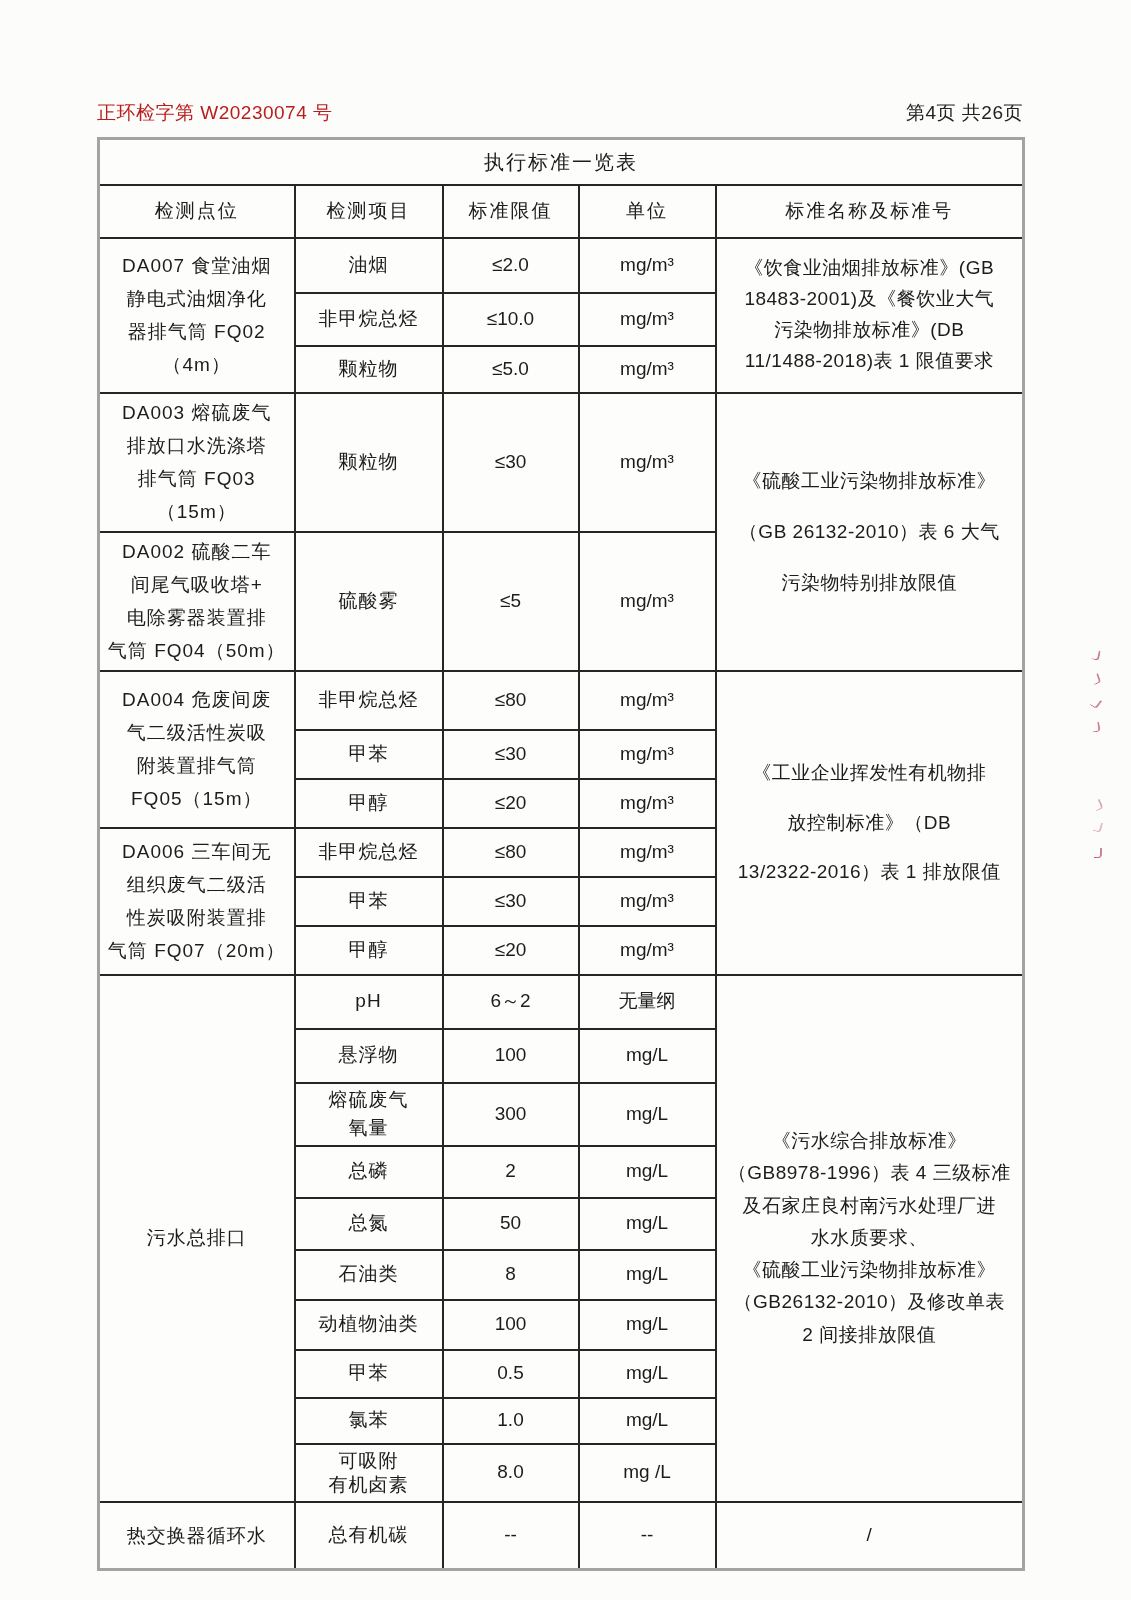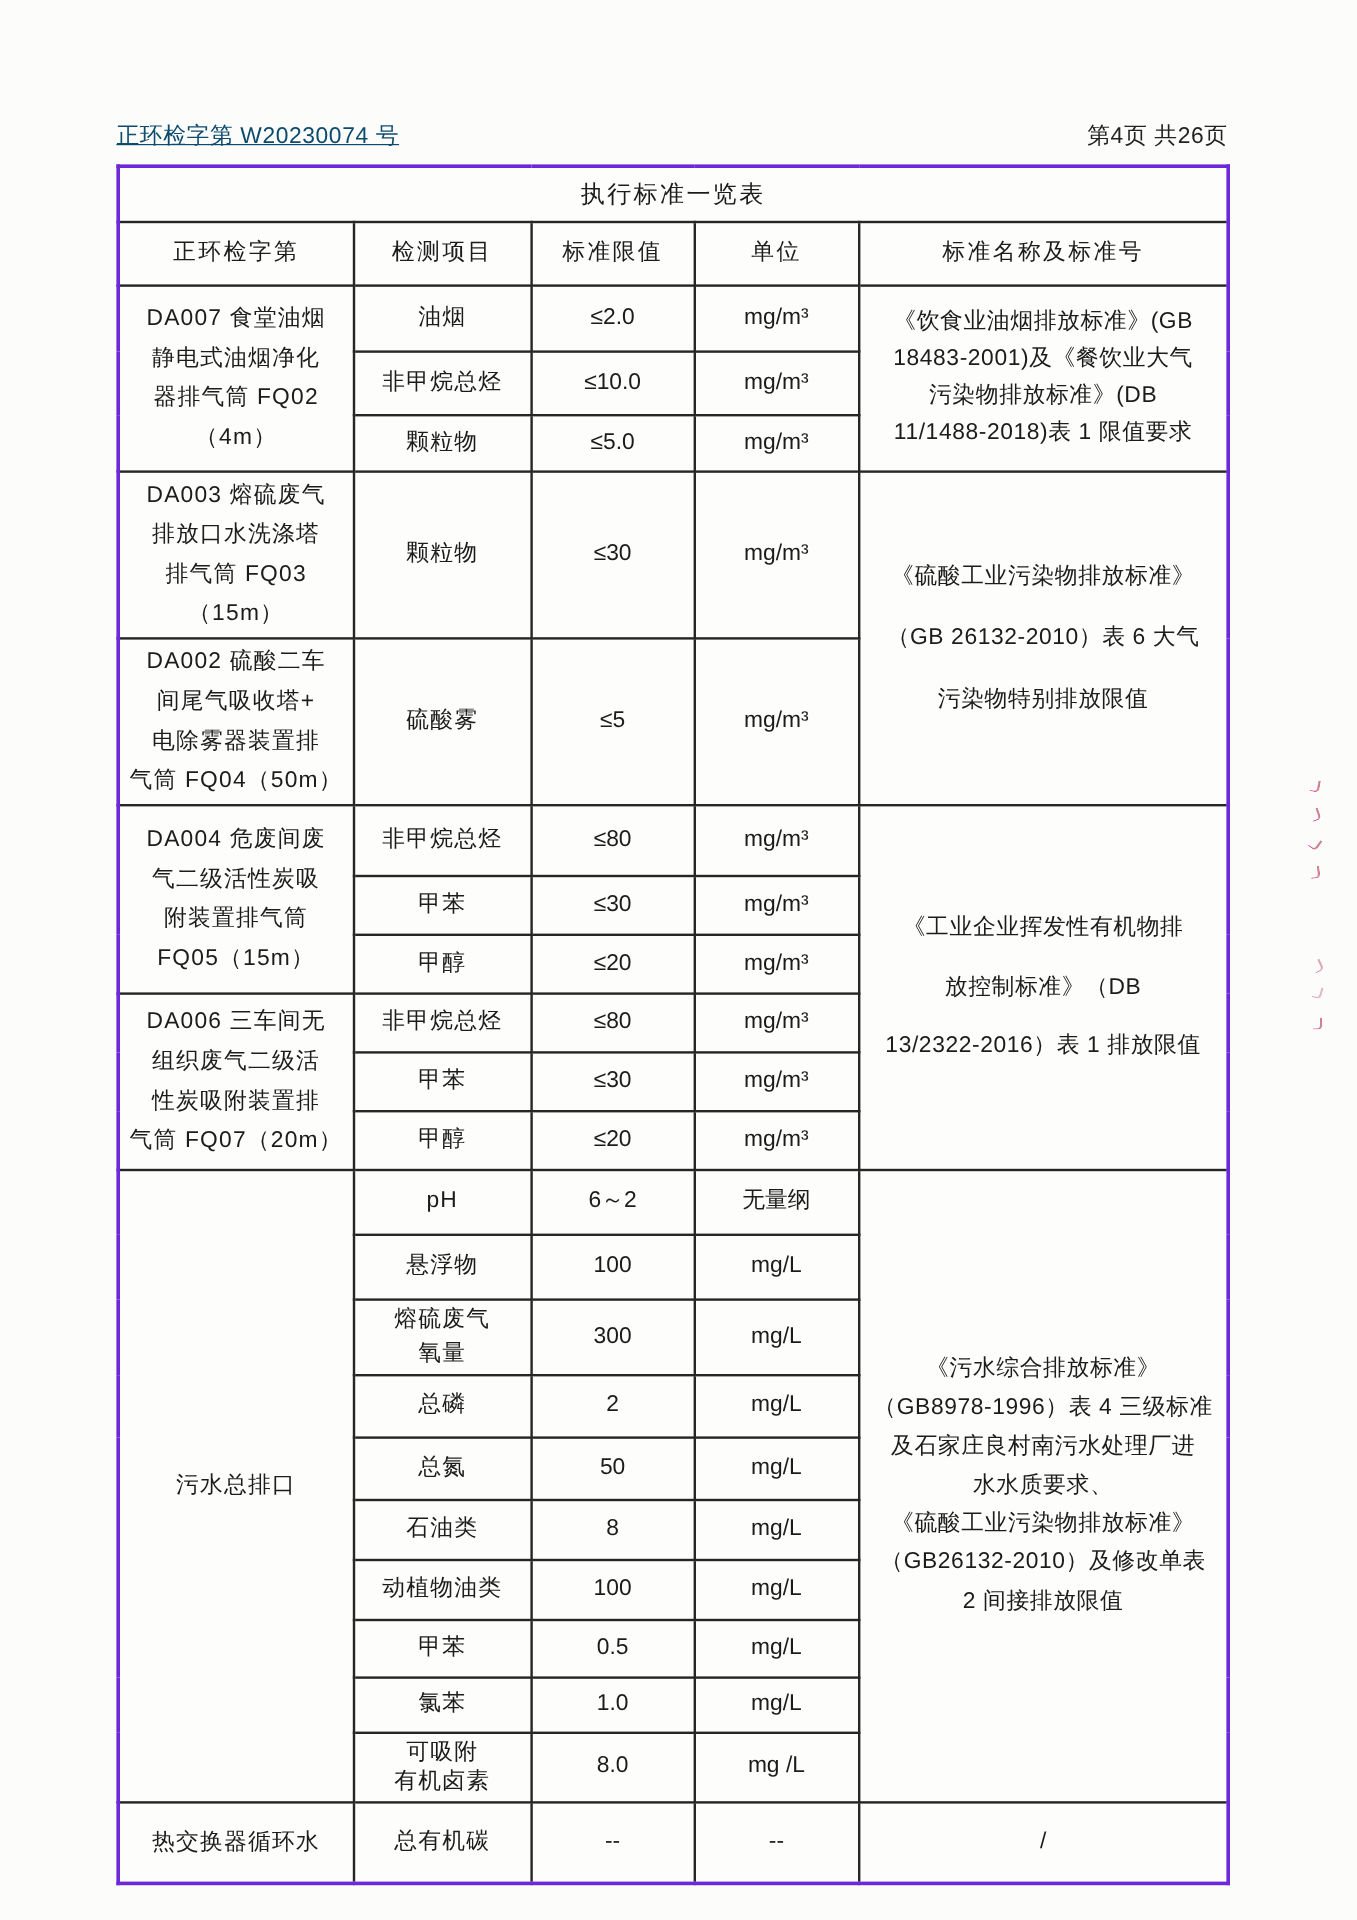--- a/index.html
+++ b/index.html
@@ -7,37 +7,37 @@
     width:1131px;height:1600px;
     background:#fcfcfb;
     font-family:"Liberation Sans","DejaVu Sans",sans-serif;
     color:#1c1c1c;
     position:relative;
     overflow:hidden;
   }
   .page{position:absolute;inset:0;}
   .hdr-left{
     position:absolute;left:97px;top:100px;
-    font-size:19px;letter-spacing:.5px;color:#0c4a6e;text-decoration:underline;
+    font-size:19px;letter-spacing:.5px;color:#b91c1c;
   }
   .hdr-right{
     position:absolute;right:108px;top:100px;
     font-size:19px;letter-spacing:.5px;color:#222;
   }
   table.std{
     position:absolute;left:97px;top:137px;
     width:925px;
     border-collapse:collapse;
     table-layout:fixed;
     background:#fdfdfc;
   }
   table.std, table.std td, table.std th{
     border:2px solid #262626;
   }
-  table.std{border:3px solid #6d28d9;padding-left:41px;}
+  table.std{border:3px solid #a3a3a3;padding-left:41px;}
   td,th{
     text-align:center;vertical-align:middle;
     font-size:19px;font-weight:400;
     padding:2px 6px;
     white-space:pre-line;
     line-height:1.5;
   }
   .title-cell{font-size:20px;letter-spacing:2px;}
   th{letter-spacing:2px;}
   .pt{line-height:1.75;letter-spacing:1px;}
@@ -71,21 +71,21 @@
         <col style="width:137px">
         <col style="width:308px">
     </colgroup>
 
     <tbody>
         <tr style="height:46px">
       <td colspan="5" class="title-cell">执行标准一览表</td>
     </tr>
 
     <tr style="height:53px">
-      <th>正环检字第</th>
+      <th>检测点位</th>
       <th>检测项目</th>
       <th>标准限值</th>
       <th>单位</th>
       <th>标准名称及标准号</th>
     </tr>
 
     <tr style="height:55px">
       <td rowspan="3" class="pt">DA007 食堂油烟
 静电式油烟净化
 器排气筒 FQ02

